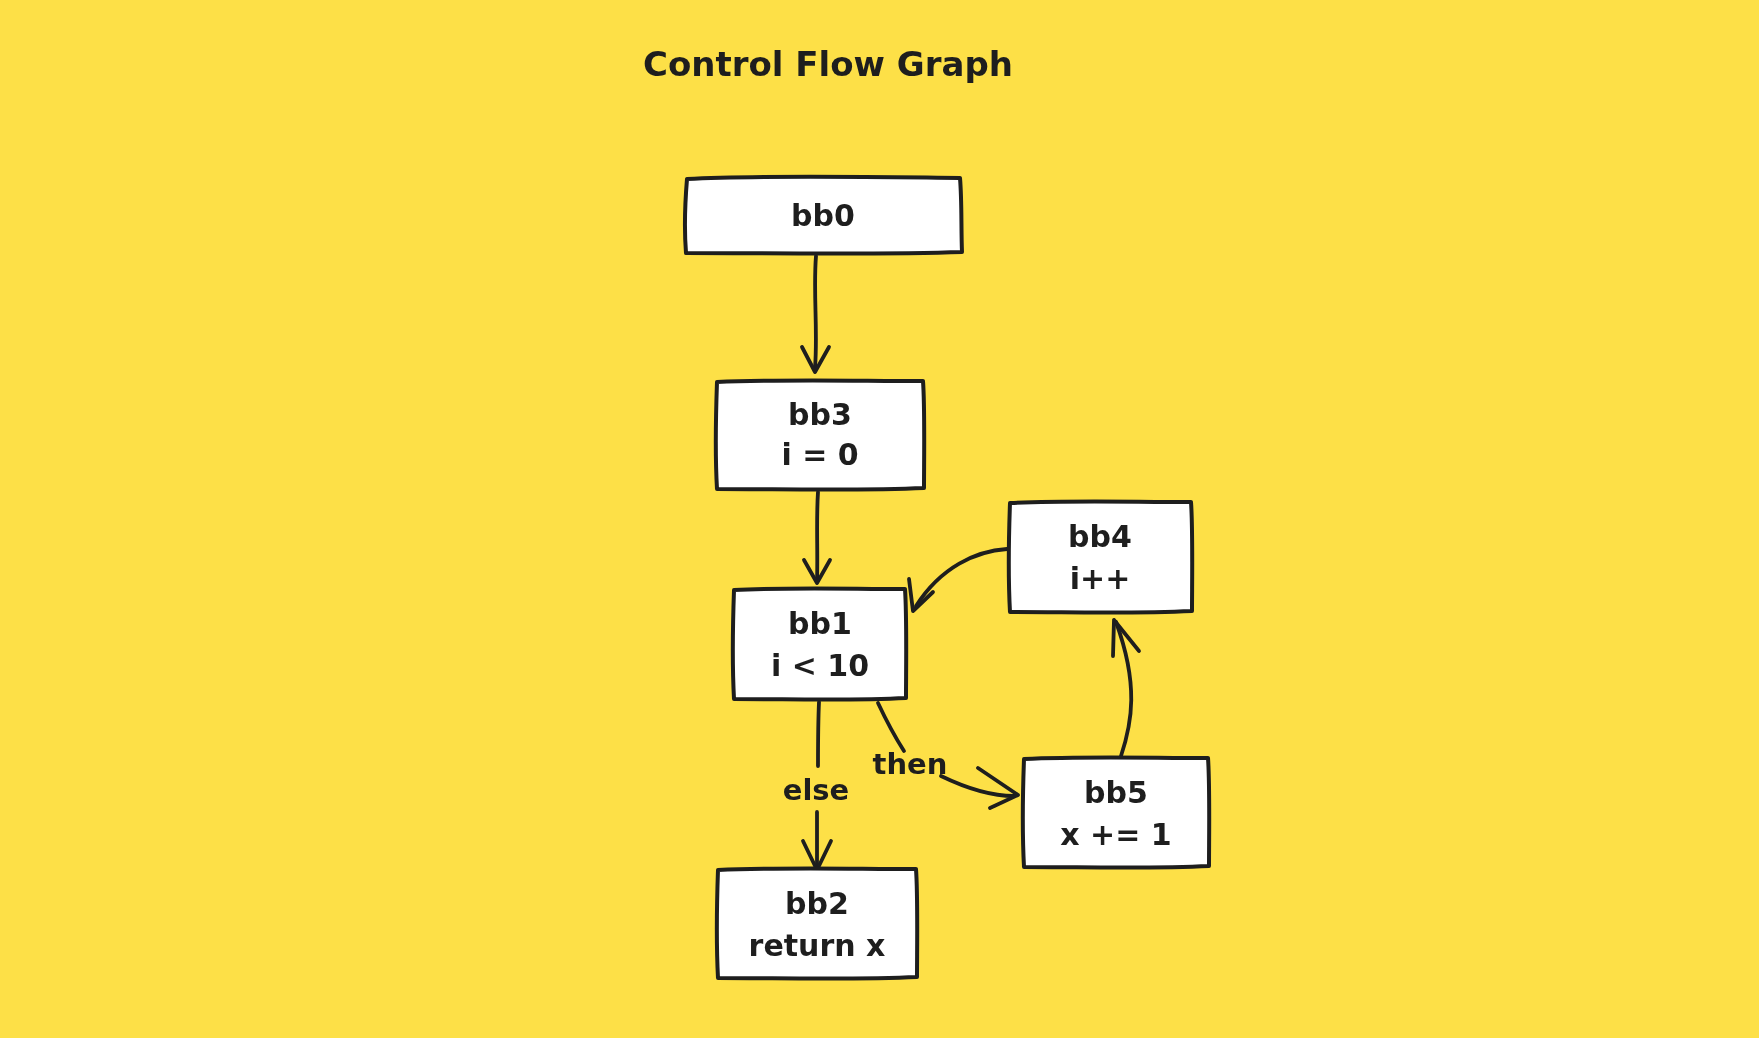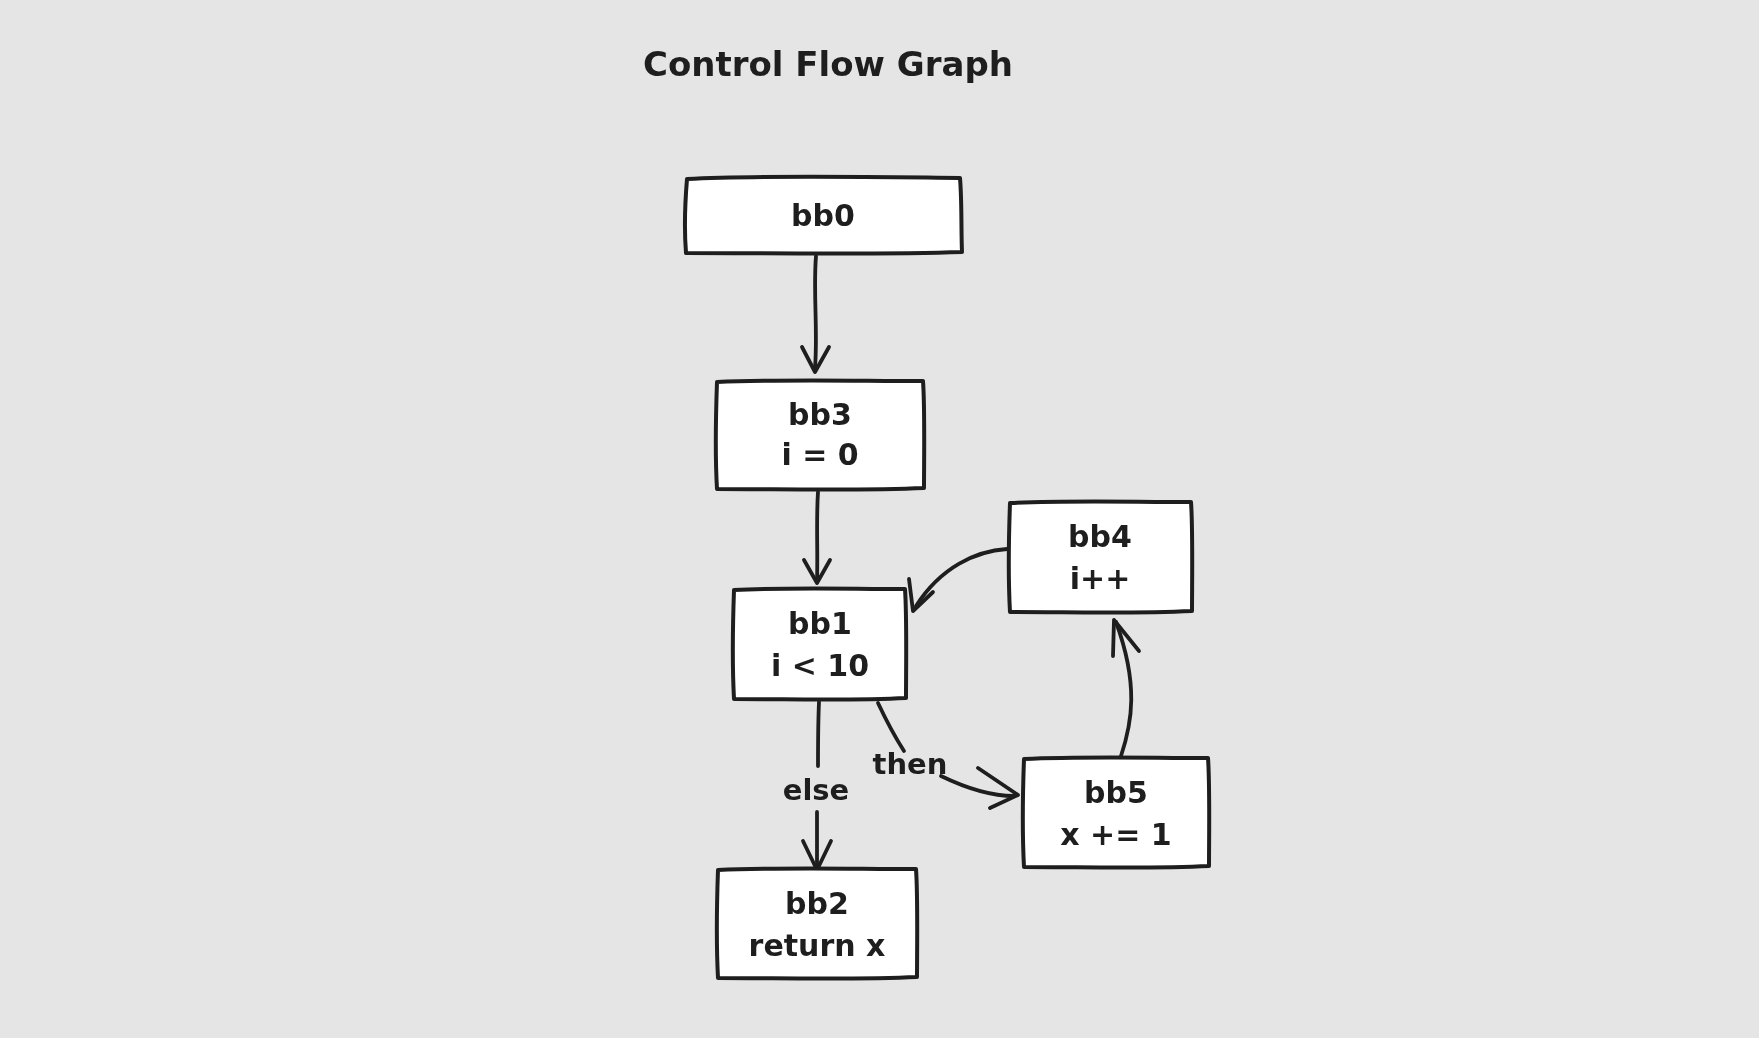--- a/index.html
+++ b/index.html
@@ -8,21 +8,21 @@
     background: #ffffff;
     width: 1759px;
     height: 1038px;
     overflow: hidden;
     font-family: "DejaVu Sans", sans-serif;
   }
   .stage {
     position: relative;
     width: 1759px;
     height: 1038px;
-    background: #e5e5e5;
+    background: #fde047;
     text-decoration: underline;
   }
   svg { display: block; }
   .box {
     fill: #ffffff;
     stroke: #1e1e1e;
     stroke-width: 4;
     stroke-linecap: round;
     stroke-linejoin: round;
   }

